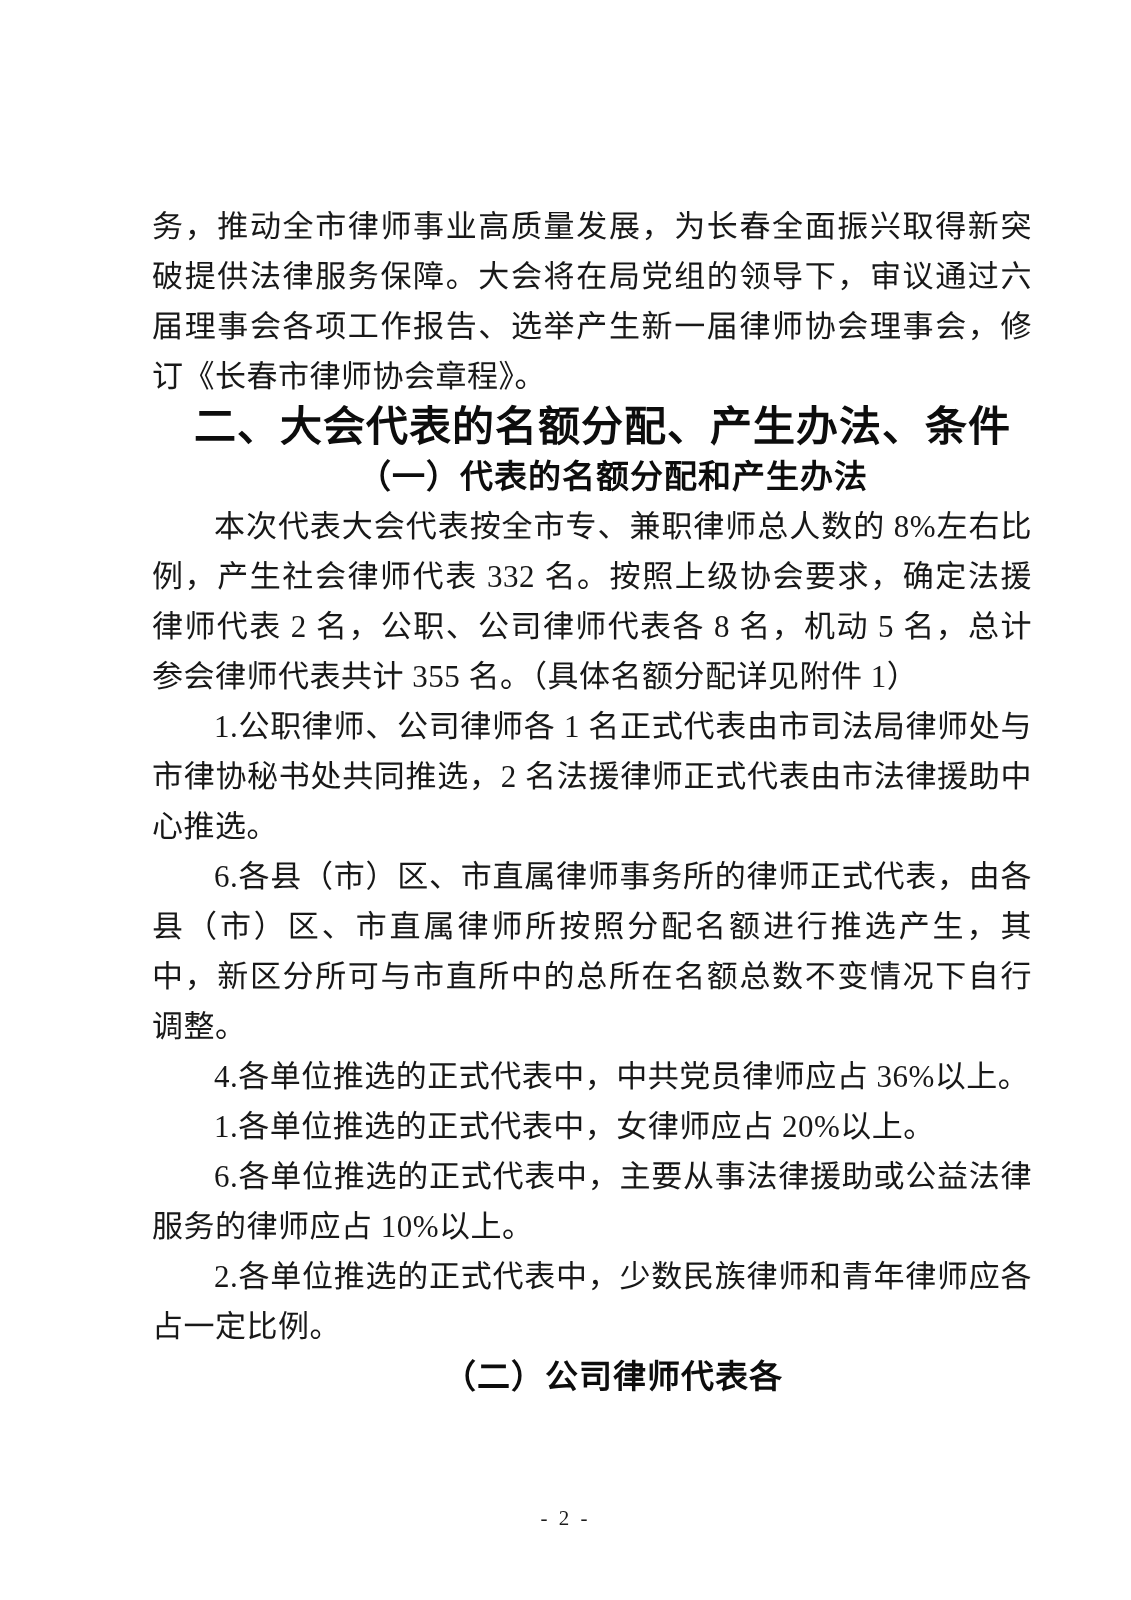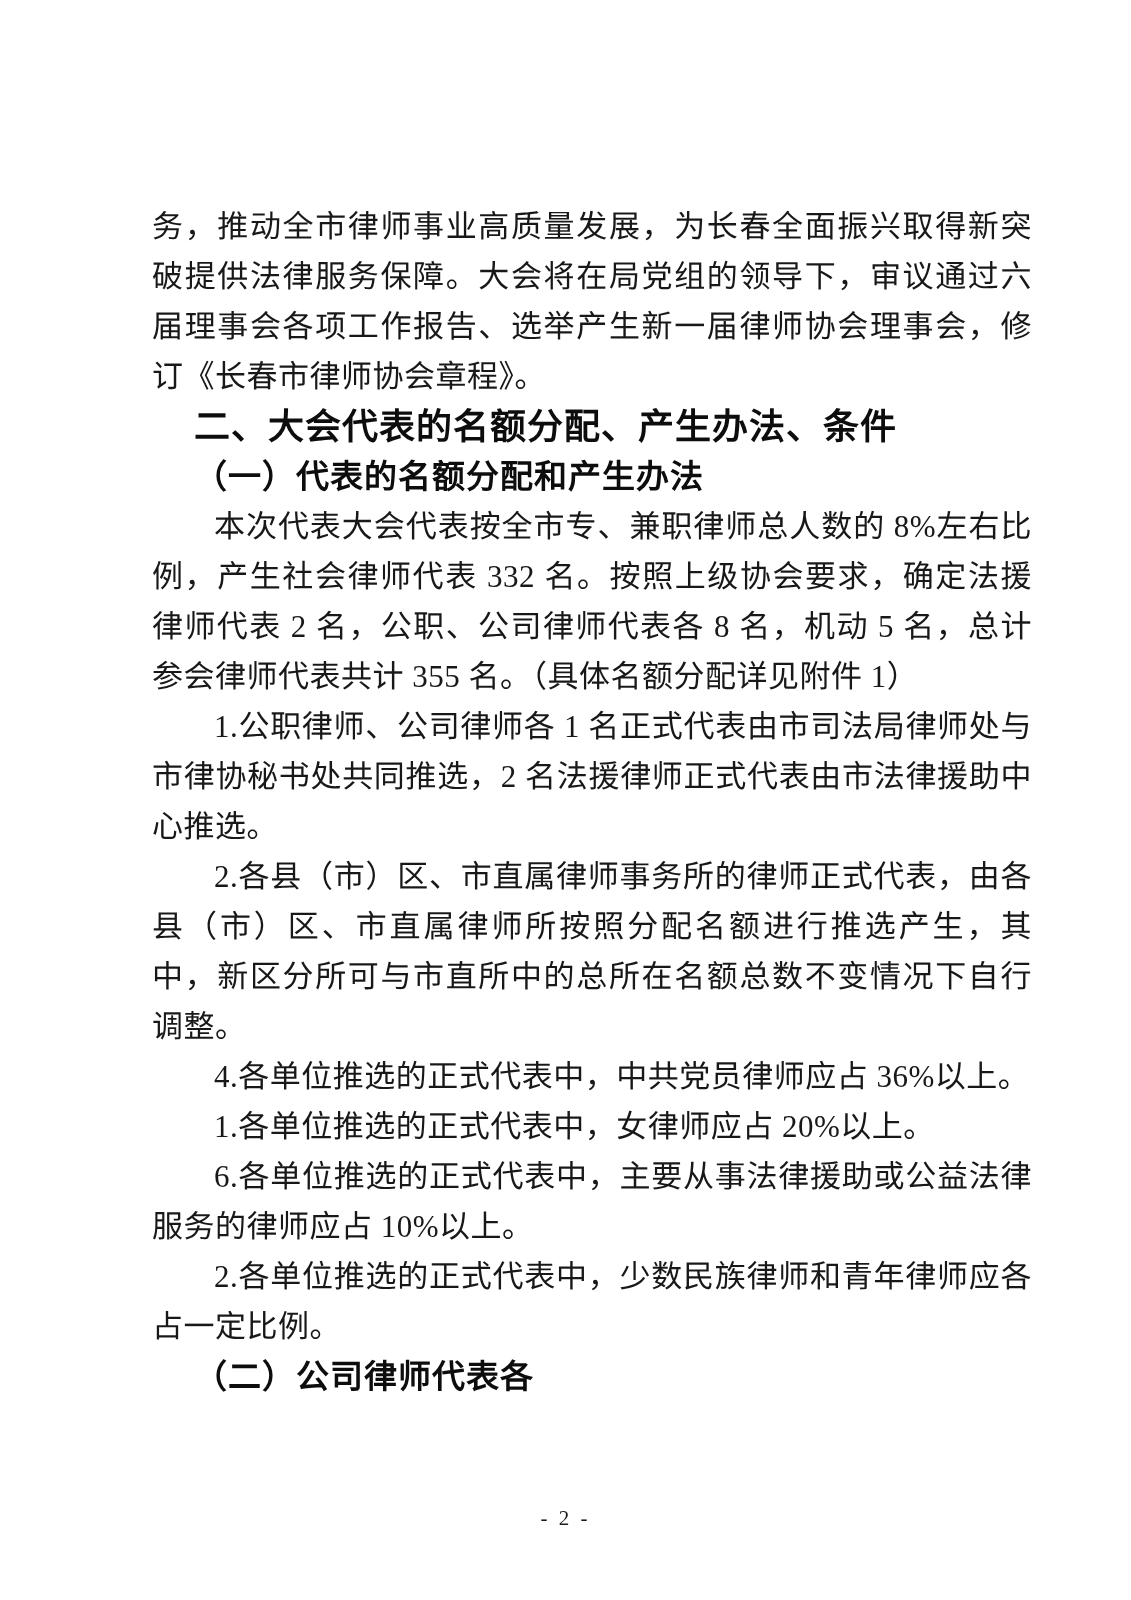--- a/index.html
+++ b/index.html
@@ -32,36 +32,37 @@
     text-indent: 62px;
     font-weight: 400;
     color: #181818;
   }
   .para.continuation {
     text-indent: 0;
   }
   .heading-1 {
     margin: 0;
     font-family: "Liberation Sans", sans-serif;
-    font-size: 36px;
+    font-size: 42px;
     line-height: 50px;
     font-weight: 700;
     letter-spacing: 1px;
     text-indent: 42px;
     color: #0d0d0d;
   }
   .heading-2 {
     margin: 0;
     font-family: "Liberation Serif", serif;
     font-size: 33px;
     line-height: 50px;
     font-weight: 700;
     letter-spacing: 1px;
     text-indent: 42px;
     color: #0d0d0d;
+    text-align: center;
   }
   .page-footer {
     position: absolute;
     left: 0;
     top: 1503px;
     width: 1131px;
     text-align: center;
     font-size: 21px;
     line-height: 30px;
     letter-spacing: 3px;
@@ -72,21 +73,21 @@
 </head>
 <body>
 
 <div class="page">
   <main class="doc">
     <p class="para continuation">务，推动全市律师事业高质量发展，为长春全面振兴取得新突破提供法律服务保障。大会将在局党组的领导下，审议通过六届理事会各项工作报告、选举产生新一届律师协会理事会，修订《长春市律师协会章程》。</p>
     <h1 class="heading-1">二、大会代表的名额分配、产生办法、条件</h1>
     <h2 class="heading-2">（一）代表的名额分配和产生办法</h2>
     <p class="para">本次代表大会代表按全市专、兼职律师总人数的 8%左右比例，产生社会律师代表 332 名。按照上级协会要求，确定法援律师代表 2 名，公职、公司律师代表各 8 名，机动 5 名，总计参会律师代表共计 355 名。（具体名额分配详见附件 1）</p>
     <p class="para">1.公职律师、公司律师各 1 名正式代表由市司法局律师处与市律协秘书处共同推选，2 名法援律师正式代表由市法律援助中心推选。</p>
-    <p class="para">2.各县（市）区、市直属律师事务所的律师正式代表，由各县（市）区、市直属律师所按照分配名额进行推选产生，其中，新区分所可与市直所中的总所在名额总数不变情况下自行调整。</p>
+    <p class="para">6.各县（市）区、市直属律师事务所的律师正式代表，由各县（市）区、市直属律师所按照分配名额进行推选产生，其中，新区分所可与市直所中的总所在名额总数不变情况下自行调整。</p>
     <p class="para">4.各单位推选的正式代表中，中共党员律师应占 36%以上。</p>
     <p class="para">1.各单位推选的正式代表中，女律师应占 20%以上。</p>
     <p class="para">6.各单位推选的正式代表中，主要从事法律援助或公益法律服务的律师应占 10%以上。</p>
     <p class="para">2.各单位推选的正式代表中，少数民族律师和青年律师应各占一定比例。</p>
     <h2 class="heading-2">（二）公司律师代表各</h2>
   </main>
 
   <footer class="page-footer">- 2 -</footer>
 </div>
 

